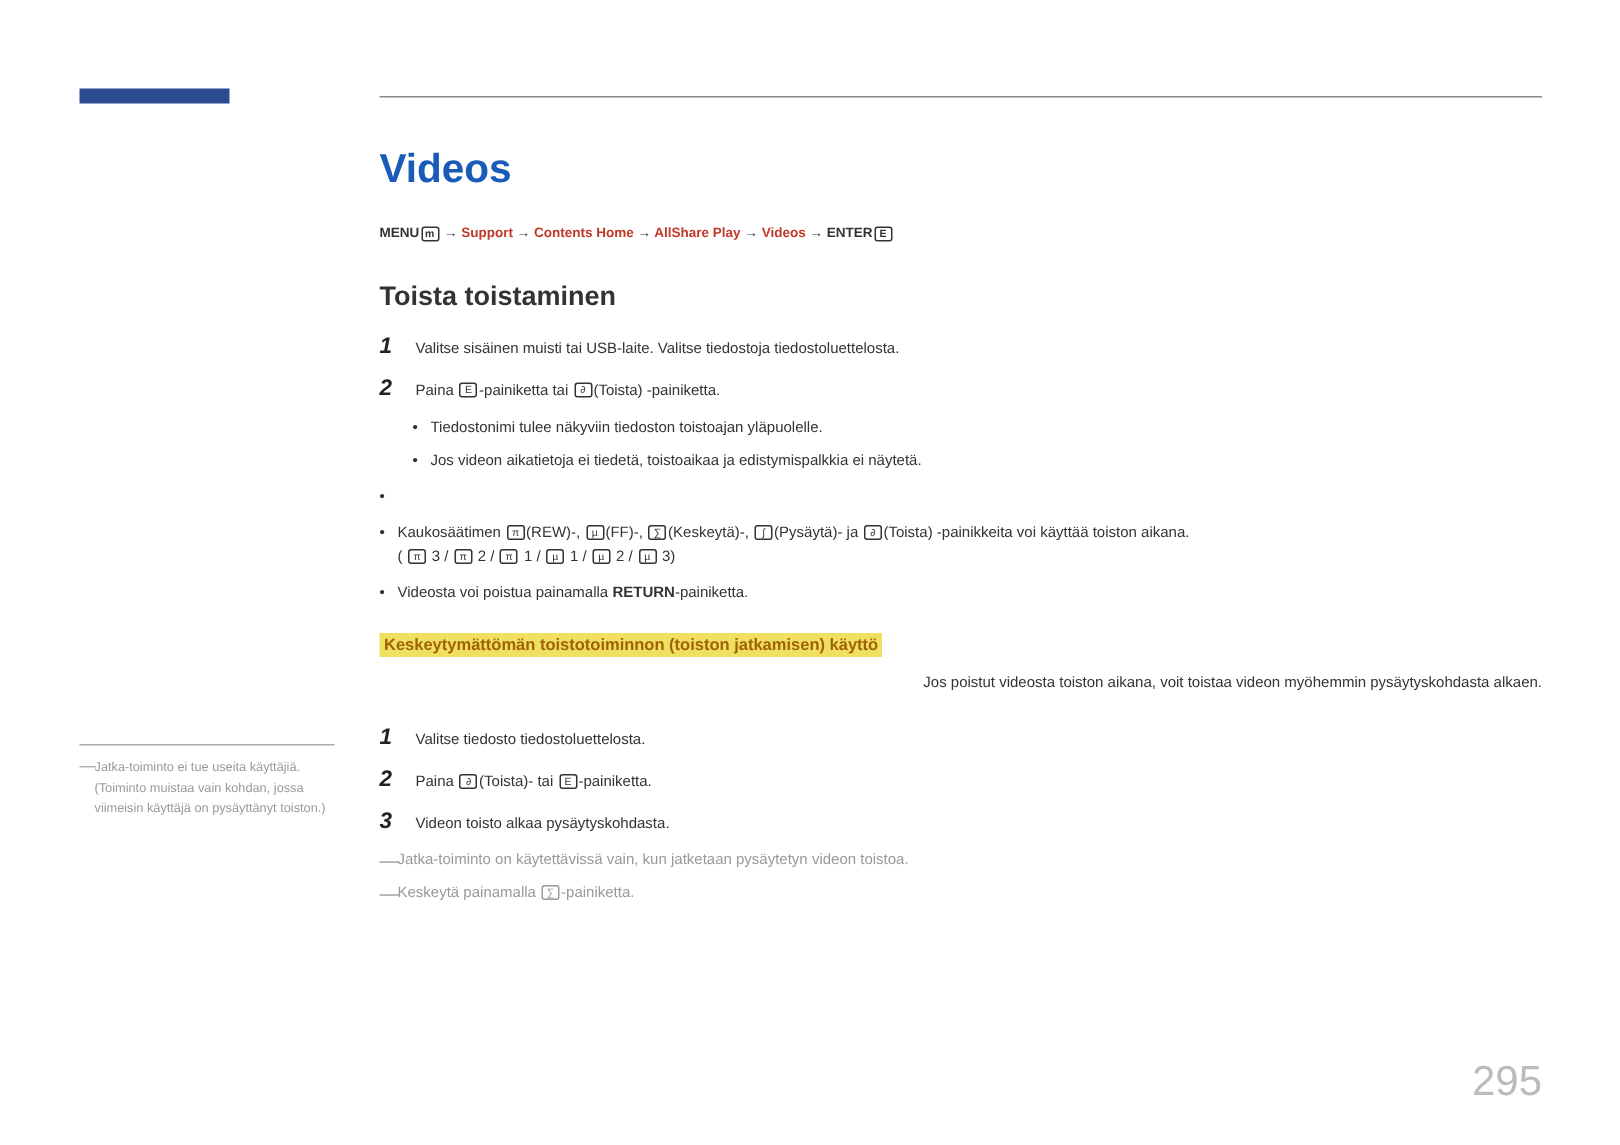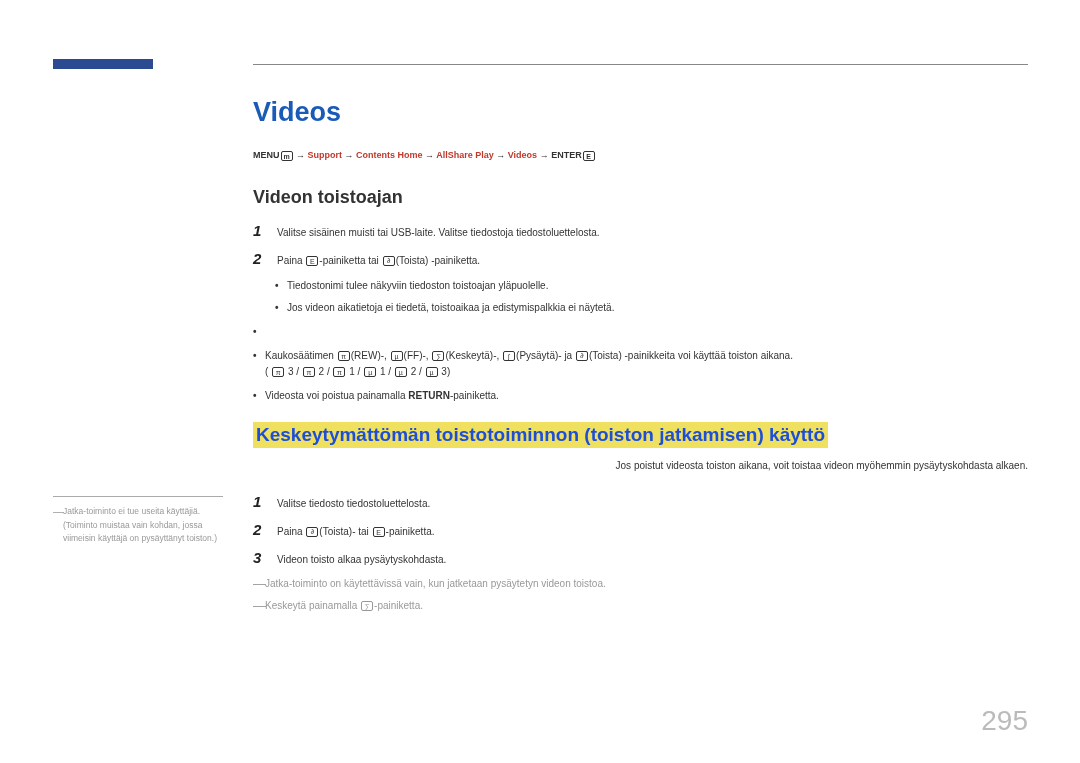--- a/index.html
+++ b/index.html
@@ -63,23 +63,23 @@
   }
   .txt { font-size: 10px; color: #333; line-height: 1.5; padding-top: 3px; }
   .bullets { margin-left: 22px; margin-bottom: 8px; }
   .bullet-row { display: flex; align-items: flex-start; margin-bottom: 6px; font-size: 10px; color: #333; line-height: 1.6; }
   .dot { width: 12px; flex-shrink: 0; font-weight: bold; }
   .bullets-outer .bullet-row { margin-bottom: 8px; }
   .bullets-outer { margin-left: 0; margin-top: 4px; margin-bottom: 12px; }
   .hl {
     display: inline-block;
     background: #f0e060;
-    font-size: 19px;
-    font-weight: bold;
-    color: #1d4ed8;
+    font-size: 11px;
+    font-weight: bold;
+    color: #a16207;
     padding: 2px 3px;
     margin-top: 6px;
     margin-bottom: 10px;
   }
   .para { font-size: 10px; color: #333; margin-bottom: 20px; line-height: 1.5; text-align: right; }
   .note { display: flex; align-items: flex-start; font-size: 10px; color: #999; margin-bottom: 8px; line-height: 1.4; }
   .note-dash { width: 12px; flex-shrink: 0; font-size: 13px; line-height: 1; }
   .sidebar {
     position: absolute;
     top: 496px;
@@ -120,21 +120,21 @@
 <div class="blue-bar"></div>
 <div class="top-hr"></div>
 
 <div class="main">
   <div class="title">Videos</div>
 
   <div class="breadcrumb">
     <span>MENU</span><span class="icon">m</span><span> → </span><span class="bc-red">Support</span><span> → </span><span class="bc-red">Contents Home</span><span> → </span><span class="bc-red">AllShare Play</span><span> → </span><span class="bc-red">Videos</span><span> → </span><span>ENTER</span><span class="icon">E</span>
   </div>
 
-  <div class="subtitle">Videon toistoajan</div>
+  <div class="subtitle">Toista toistaminen</div>
 
   <div class="row">
     <div class="num">1</div>
     <div class="txt">Valitse sisäinen muisti tai USB-laite. Valitse tiedostoja tiedostoluettelosta.</div>
   </div>
 
   <div class="row">
     <div class="num">2</div>
     <div class="txt">
       <span>Paina </span><span class="icon">E</span><span>-painiketta tai </span><span class="icon tri">∂</span><span>(Toista) -painiketta.</span>

